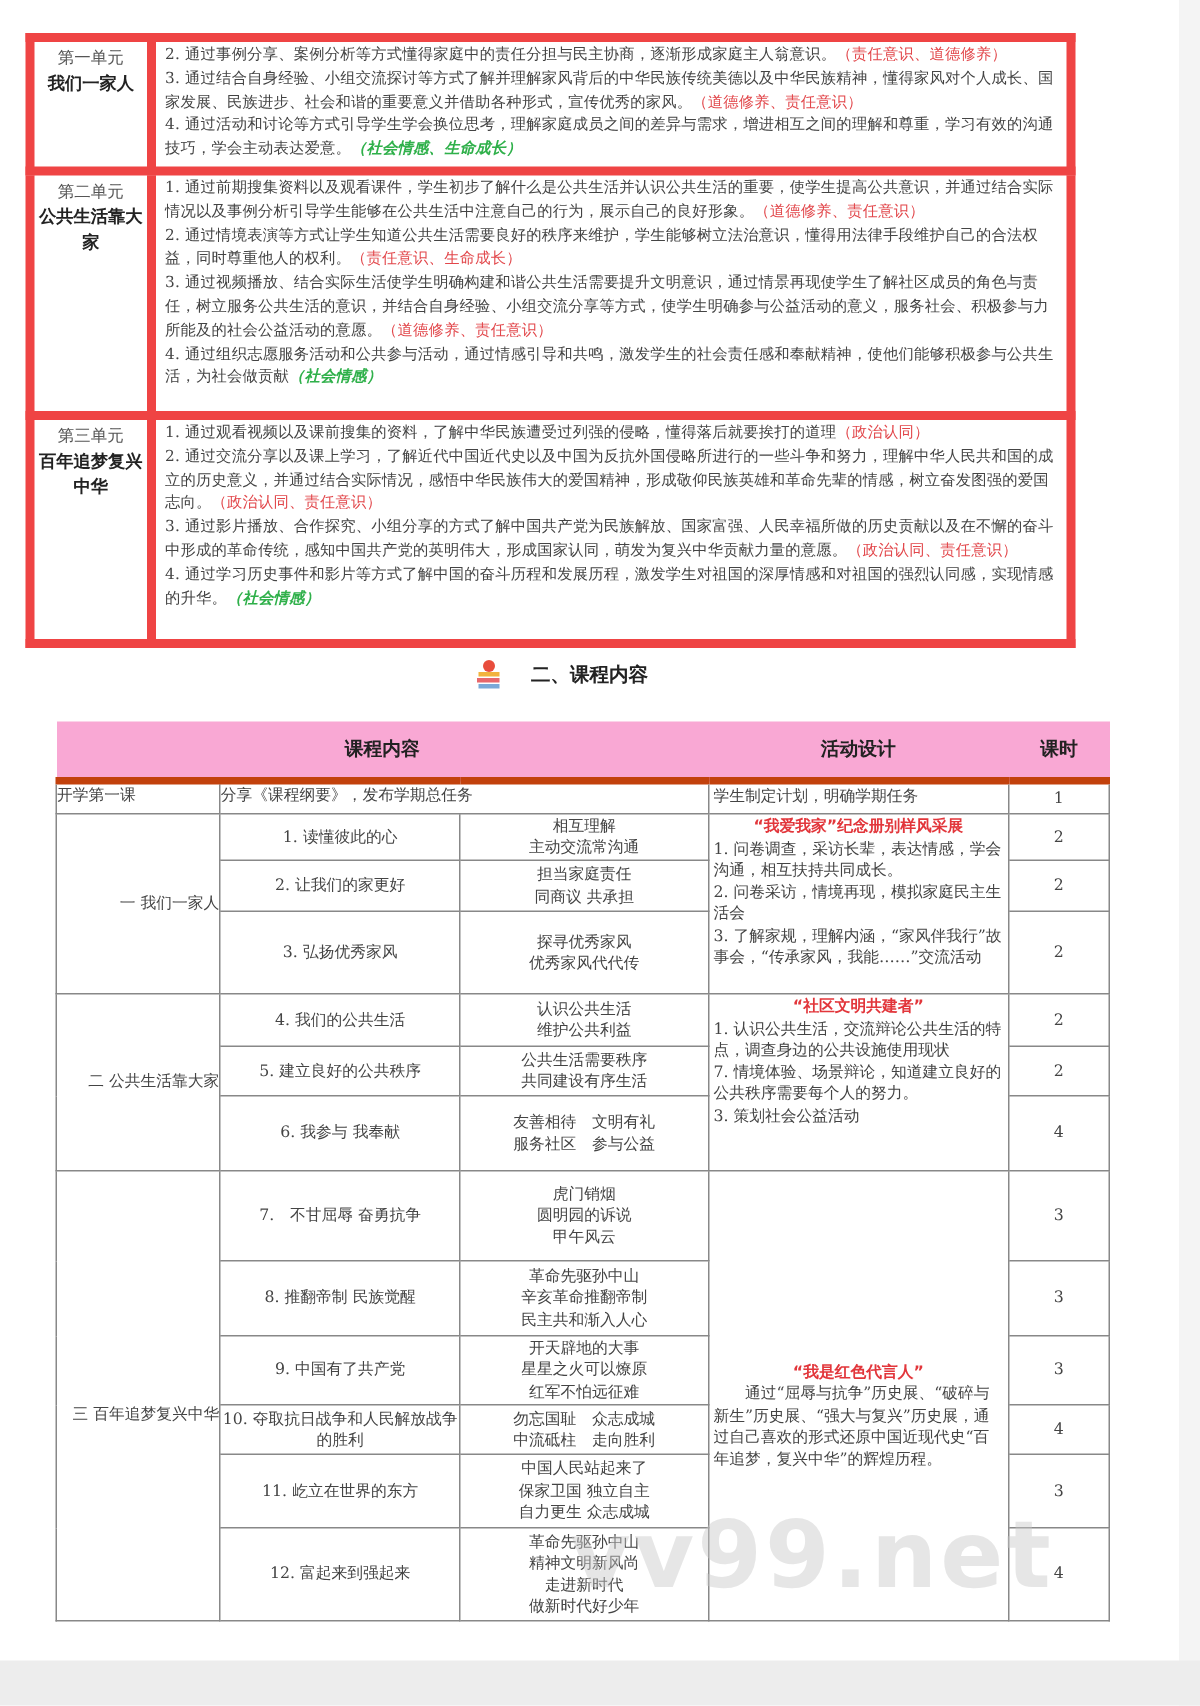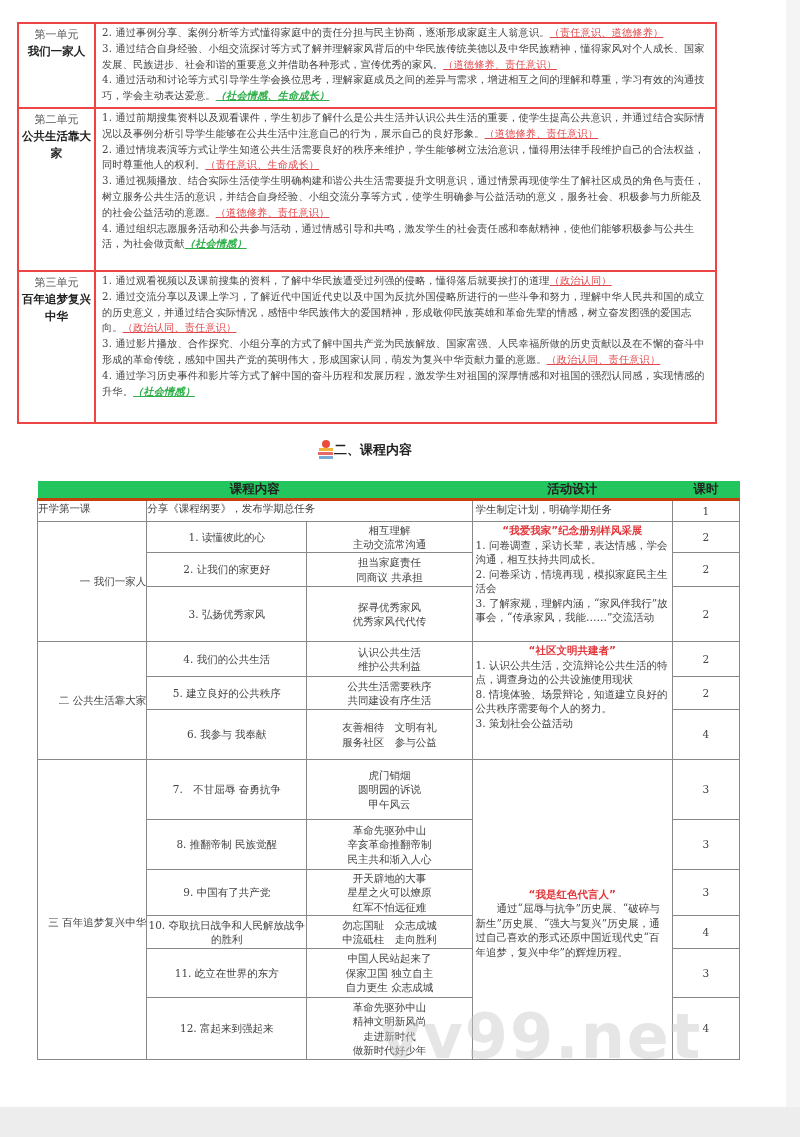--- a/index.html
+++ b/index.html
@@ -7,40 +7,40 @@
     width:800px; height:1137px; position:relative; overflow:hidden;
     background:#ffffff;
     font-family:"DejaVu Serif","Liberation Serif",serif;
     color:#333;
   }
   .page-bottom { position:absolute; left:0; right:0; bottom:0; height:30px; background:#ededed; }
   .page-right { position:absolute; top:0; right:0; width:14px; bottom:0; background:#f4f4f4; }
 
   
   #goals { position:absolute; left:17px; top:22px; width:700px; border-collapse:collapse; }
-  #goals td { border:2px solid #ef4444; vertical-align:top; font-size:10.2px; line-height:15.8px; }
+  #goals td { border:6px solid #ef4444; vertical-align:top; font-size:10.2px; line-height:15.8px; }
   #goals td.unit { width:73px; text-align:center; vertical-align:top; padding-top:2px; color:#555; font-size:11px; line-height:17px; }
   #goals td.unit b { color:#222; font-family:"DejaVu Sans","Liberation Sans",sans-serif; font-size:11.5px; display:block; }
   #goals td.content { padding:1px 6px 3px 6px; color:#444; letter-spacing:0.15px; }
-  .tag-red { color:#e2474b;text-decoration:underline; }
-  .tag-green { color:#2fb04a; font-style:italic; font-weight:bold;text-decoration:underline; }
+  .tag-red { color:#e2474b; }
+  .tag-green { color:#2fb04a; font-style:italic; font-weight:bold; }
 
   
-  #section-title { position:absolute; left:318px; top:440px; display:flex; align-items:center; gap:0;
+  #section-title { position:absolute; left:318px; top:440px; display:flex; align-items:center; gap:20px;
     font-family:"DejaVu Sans","Liberation Sans",sans-serif; font-weight:bold; font-size:13px; color:#222; }
   .books-icon { width:16px; height:20px; position:relative; }
   .books-icon .ball { position:absolute; left:4px; top:0; width:8px; height:8px; border-radius:50%; background:#e84d3c; }
   .books-icon .b1 { position:absolute; left:1px; top:8px; width:14px; height:3px; background:#f2b33d; }
   .books-icon .b2 { position:absolute; left:0; top:12px; width:15px; height:3px; background:#e8676b; }
   .books-icon .b3 { position:absolute; left:1px; top:16px; width:14px; height:3px; background:#7aa9d8; }
 
   
   #course { position:absolute; left:37px; top:481px; width:703px; border-collapse:collapse; table-layout:fixed; }
-  #course th { background:#22c55e; color:#222; font-family:"DejaVu Sans","Liberation Sans",sans-serif; font-weight:bold;
-    font-size:12.5px; height:15px; padding:0; border-bottom:3px solid #c2410c; }
+  #course th { background:#f9a8d4; color:#222; font-family:"DejaVu Sans","Liberation Sans",sans-serif; font-weight:bold;
+    font-size:12.5px; height:15px; padding:10px; border-bottom:5px solid #c2410c; }
   #course td { border:1px solid #888; font-size:10.5px; line-height:14.5px; color:#444; padding:0; }
   #course td.c-unit { text-align:right; vertical-align:middle; }
   #course td.c-lesson { text-align:center; vertical-align:middle; }
   #course td.c-topics { text-align:center; vertical-align:middle; }
   #course td.c-act { vertical-align:top; padding:1px 3px; }
   #course td.c-hours { text-align:center; vertical-align:middle; }
   .act-title { color:#e2363b; font-weight:bold; text-align:center; font-family:"DejaVu Sans","Liberation Sans",sans-serif; font-size:10.5px; }
   .line { display:block; }
   .left { text-align:left; padding-left:6px; }
 
@@ -150,21 +150,21 @@
       <tr style="height: 35px;">
         <td class="c-unit" rowspan="3">二 公共生活靠大家</td>
         <td class="c-lesson">4. 我们的公共生活</td>
         <td class="c-topics">
           <span class="line">认识公共生活</span>
           <span class="line">维护公共利益</span>
         </td>
         <td class="c-act" rowspan="3">
           <div class="act-title">“社区文明共建者”</div>
           <div>1. 认识公共生活，交流辩论公共生活的特点，调查身边的公共设施使用现状</div>
-          <div>8. 情境体验、场景辩论，知道建立良好的公共秩序需要每个人的努力。</div>
+          <div>7. 情境体验、场景辩论，知道建立良好的公共秩序需要每个人的努力。</div>
           <div>3. 策划社会公益活动</div>
         </td>
         <td class="c-hours">2</td>
       </tr>
       <tr style="height: 33px;">
         <td class="c-lesson">5. 建立良好的公共秩序</td>
         <td class="c-topics">
           <span class="line">公共生活需要秩序</span>
           <span class="line">共同建设有序生活</span>
         </td>

